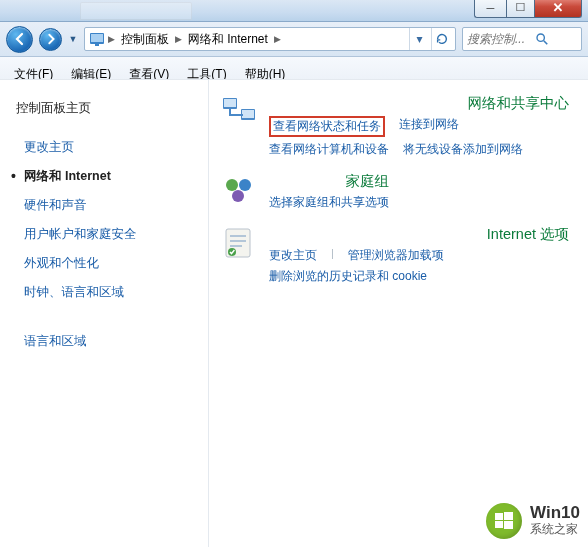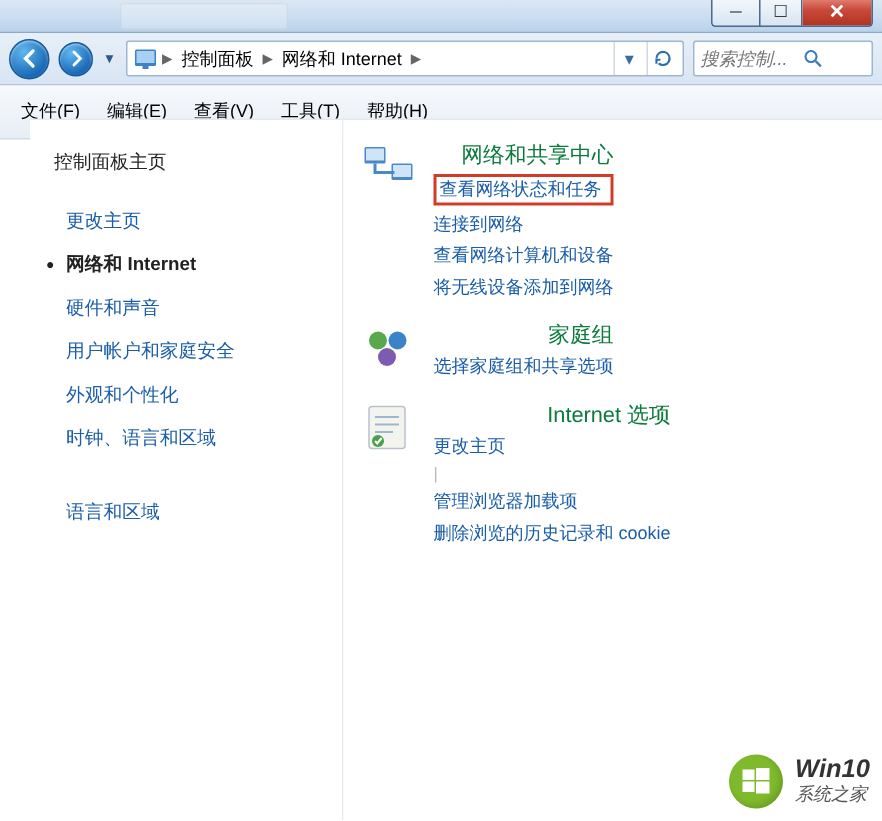--- a/index.html
+++ b/index.html
@@ -82,21 +82,21 @@
   .menubar{
     height:36px;background:linear-gradient(#f6f9fd,#e8eef6);
     border-bottom:1px solid #d0dae5;
     display:flex;align-items:center;padding:0 6px;gap:2px;
     font-size:12px;
   }
   .menu-item{padding:2px 8px;cursor:pointer;}
 
   .body-area{
     position:absolute;top:79px;left:0;right:0;bottom:0;
-    display:flex;border-top:1px solid #e4e9ef;margin-left:20px;
+    display:flex;border-top:1px solid #e4e9ef;
   }
   .sidebar{
     width:209px;background:#fff;border-right:1px solid #e4e9ef;
     padding:14px 8px;
   }
   .side-link{
     display:block;padding:6px 4px 6px 16px;color:#1a5da8;cursor:pointer;
     font-size:12.5px;
   }
   .side-link.home{color:#222;padding-left:8px;}
@@ -107,28 +107,28 @@
   .side-link.ease{margin-top:20px;}
 
   .main{
     flex:1;background:#fff;padding:14px 12px;position:relative;
     overflow:hidden;
   }
   .section{display:flex;gap:12px;margin-bottom:14px;}
   .sec-icon{width:36px;height:36px;flex:0 0 36px;}
   .sec-body{}
   .sec-title{color:#0b7b3b;font-size:14.5px;margin-bottom:3px;cursor:pointer;text-align:right;}
-  .sec-links{display:flex;flex-wrap:wrap;gap:4px 14px;max-width:300px;flex-direction:column;}
+  .sec-links{display:flex;flex-wrap:wrap;gap:4px 14px;max-width:300px;}
   .sl{color:#1a5da8;font-size:12px;cursor:pointer;white-space:nowrap;}
   .sl.boxed{border:2px solid #d13c2a;padding:0 2px;}
   .divider{color:#aeb9c4;font-size:11px;}
 
   .logo{
     position:absolute;right:8px;bottom:8px;
-    display:flex;align-items:center;gap:8px;font-style:italic;
+    display:flex;align-items:center;gap:8px;
   }
   .logo-badge{
     width:36px;height:36px;border-radius:50%;
     background:#7fba2c;display:flex;align-items:center;justify-content:center;
     box-shadow: inset -2px -2px 4px rgba(0,0,0,0.15);
   }
   .logo-txt .l1{font-size:17px;font-weight:bold;color:#333;line-height:1;}
   .logo-txt .l2{font-size:12px;color:#555;}
   svg{display:block;}
 </style>

